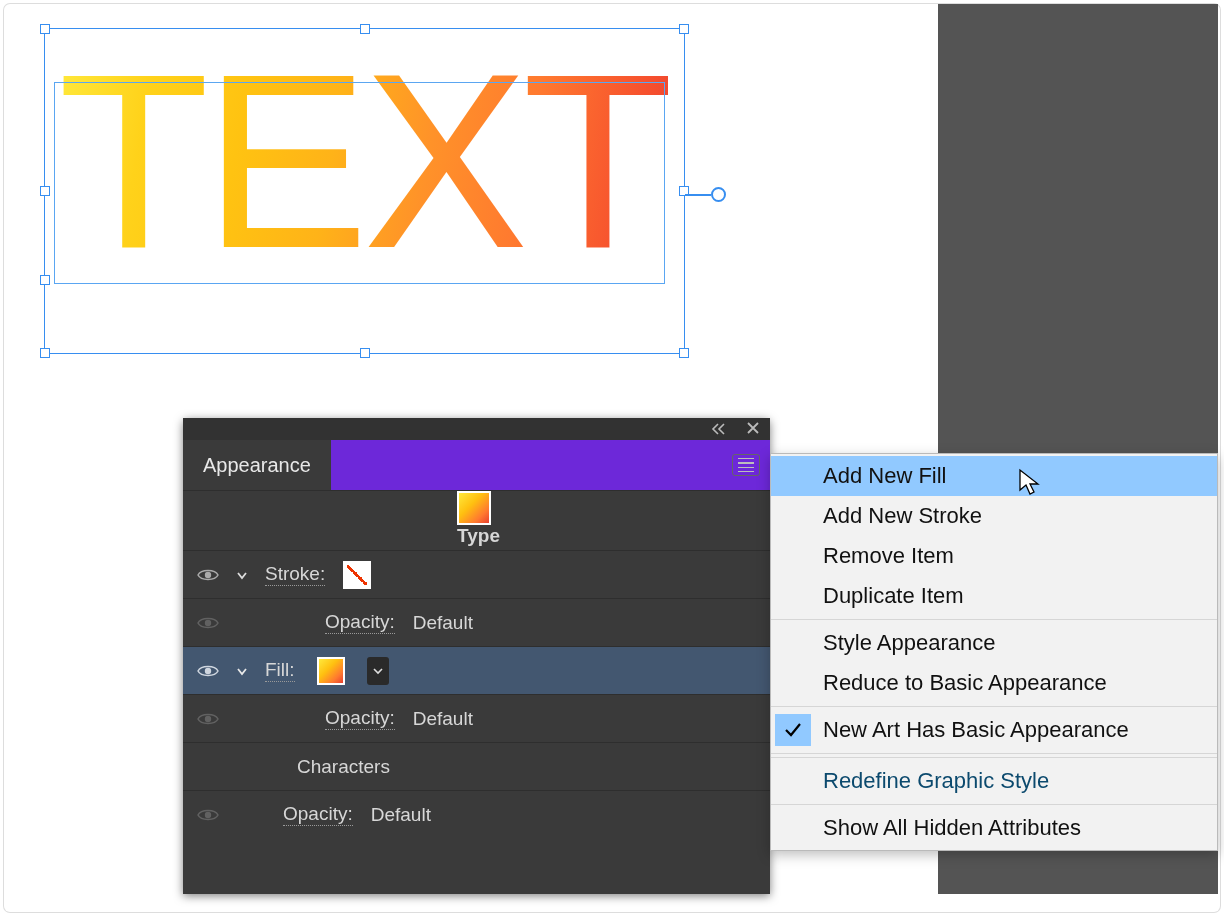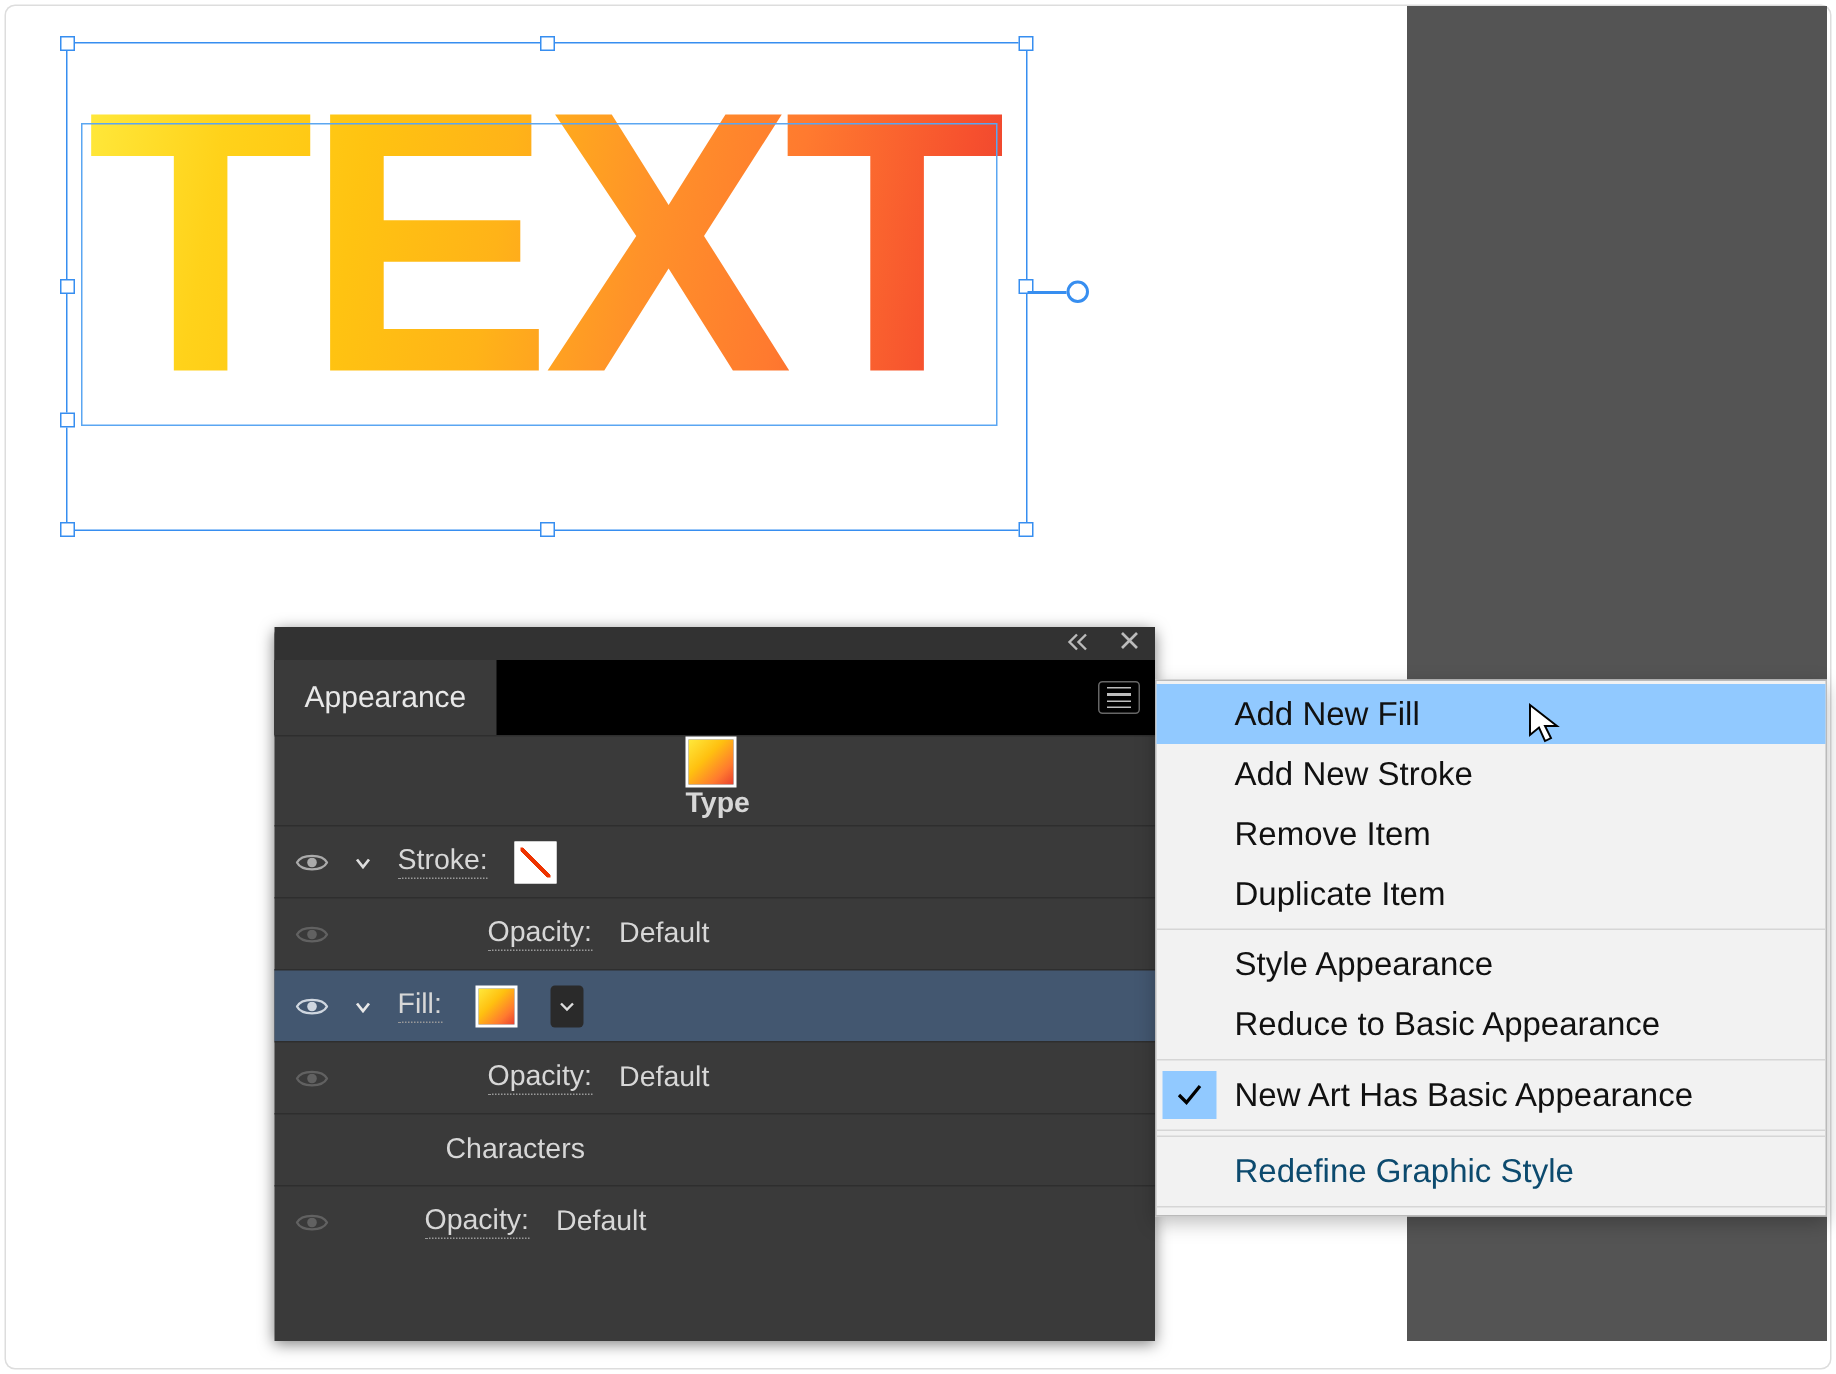--- a/index.html
+++ b/index.html
@@ -22,21 +22,21 @@
   .dark-col {
     position: absolute;
     left: 938px; top: 4px;
     width: 280px; height: 890px;
     background: #545454;
   }
   .canvas-text {
     position: absolute;
     left: 58px; top: 50px;
     font-size: 248px;
-    font-weight: 700;
+    font-weight: 400;
     letter-spacing: -6px;
     font-family: Arial, Helvetica, sans-serif;
     background: linear-gradient(100deg, #ffe93c 0%, #ffd21a 15%, #ffc311 30%, #ffb318 45%, #ff9229 60%, #ff7a2f 75%, #f6502e 92%, #e94030 100%);
     -webkit-background-clip: text;
     background-clip: text;
     color: transparent;
     line-height: 0.9;
   }
   .bbox {
     position: absolute;
@@ -89,21 +89,21 @@
     justify-content: flex-end;
     align-items: center;
     padding: 0 10px;
     gap: 18px;
     background: #323232;
   }
   .tab-row {
     display: flex;
     align-items: center;
     height: 50px;
-    background: #000000;
+    background: #6d28d9;
   }
   .tab {
     padding: 0 20px;
     height: 100%;
     display: flex;
     align-items: center;
     background: #3a3a3a;
     color: #e8e8e8;
     font-size: 20px;
   }
@@ -349,19 +349,20 @@
     <span class="check-box">
       <svg width="20" height="18" viewBox="0 0 20 18">
           <path d="M3 9 L8 14 L17 3" stroke="#000" stroke-width="2.2" fill="none"></path>
         </svg>
     </span>
   New Art Has Basic Appearance</div>
   <div class="menu-sep"></div>
   <div class="menu-sep"></div>
   <div class="menu-item disabled">Redefine Graphic Style</div>
   <div class="menu-sep"></div>
+  <div class="menu-item">Show All Hidden Attributes</div>
 </div>
 
 <div class="cursor">
   <svg width="24" height="30" viewBox="0 0 24 30">
     <path d="M2 2 L2 22 L8 17 L12 26 L16 24 L12 16 L20 16 Z" fill="#fff" stroke="#000" stroke-width="1.3"></path>
   </svg>
 </div>
 
 </body></html>

